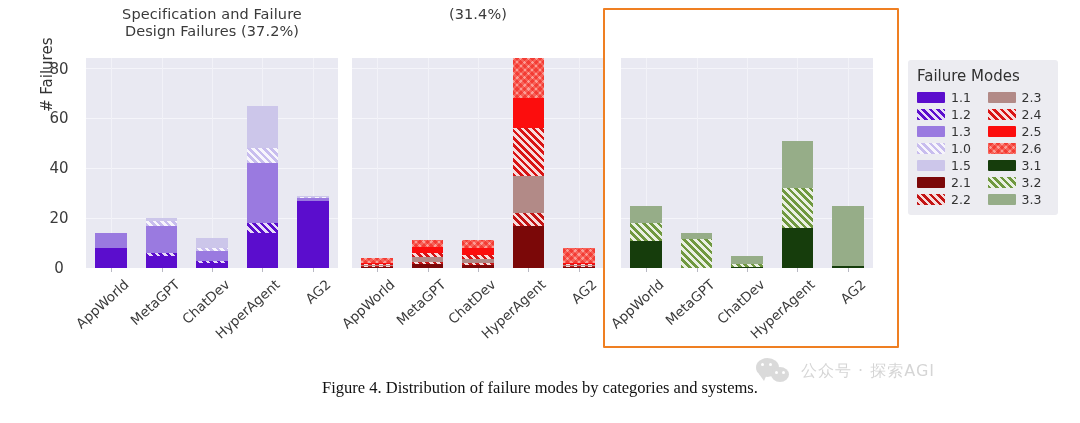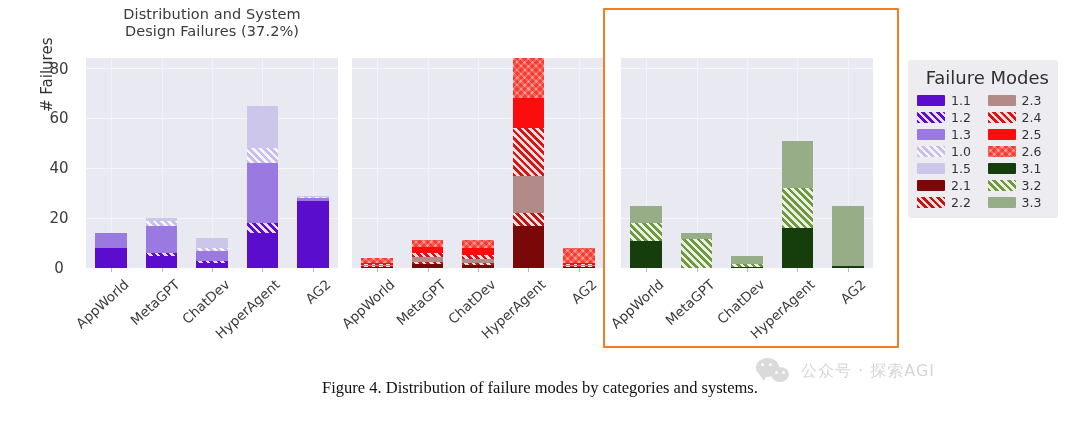--- a/index.html
+++ b/index.html
@@ -26,21 +26,21 @@
   
   .bar{position:absolute;bottom:0;display:flex;flex-direction:column-reverse;}
   .seg{width:100%;box-sizing:border-box;}
 
   
   .xlab{position:absolute;font-size:13.5px;color:#3a3a3a;white-space:nowrap;transform-origin:right top;transform:rotate(-42deg);text-align:right;}
   .xtick{position:absolute;width:1px;height:4px;background:#b9b9c4;}
 
   
   #legend{position:absolute;left:908px;top:60px;width:150px;background:#ececf1;border-radius:3px;padding:7px 9px 9px 9px;box-sizing:border-box;}
-  #legend .lgtitle{text-align:right;font-size:18px;color:#303030;margin-bottom:5px;}
+  #legend .lgtitle{text-align:left;font-size:15px;color:#303030;margin-bottom:5px;}
   .lgcols{display:flex;gap:9px;}
   .lgcol{flex:1;display:flex;flex-direction:column;gap:3px;}
   .lgrow{display:flex;align-items:center;gap:6px;height:14px;}
   .swatch{width:28px;height:11px;border-radius:1px;flex:none;}
   .lgtext{font-size:12.5px;color:#333;}
 
   
   #hlbox{position:absolute;left:603px;top:8px;width:296px;height:340px;border:2px solid #ef7f22;box-sizing:border-box;border-radius:1px;pointer-events:none;}
 
   
@@ -66,21 +66,21 @@
     <div class="ylabel"># Failures</div>
     <div class="ytick" style="top:268px">0</div>
     <div class="ytick" style="top:218px">20</div>
     <div class="ytick" style="top:168px">40</div>
     <div class="ytick" style="top:118px">60</div>
     <div class="ytick" style="top:69px">80</div>
   </div>
 
   <div class="panel" id="panel1">
     <div class="title">
-      <div>Distribution and System</div>
+      <div>Specification and Failure</div>
       <div>Design Failures (37.2%)</div>
     </div>
     <div class="plotarea">
         <div class="gridline" style="top: 160px;"></div>
         <div class="gridline" style="top: 110px;"></div>
         <div class="gridline" style="top: 60px;"></div>
         <div class="gridline" style="top: 10px;"></div>
         <div class="vgrid" style="left: 25px;"></div>
         <div class="vgrid" style="left: 76px;"></div>
         <div class="vgrid" style="left: 126px;"></div>
@@ -115,20 +115,21 @@
           <div class="seg" style="height: 67.5px; background: rgb(91, 13, 205);"></div>
           <div class="seg" style="height: 2.5px; background: rgb(154, 122, 224);"></div>
           <div class="seg" style="height: 1.25px; background: repeating-linear-gradient(45deg, rgb(200, 189, 238) 0px, rgb(200, 189, 238) 2.6px, rgba(255, 255, 255, 0.85) 2.6px, rgba(255, 255, 255, 0.85) 5.2px) rgb(200, 189, 238); background-blend-mode: normal;"></div>
           <div class="seg" style="height: 1.25px; background: rgb(204, 198, 234);"></div>
         </div>
       </div>
   </div>
 
   <div class="panel" id="panel2">
     <div class="title">
+      <div>(31.4%)</div>
     </div>
     <div class="plotarea">
         <div class="gridline" style="top: 160px;"></div>
         <div class="gridline" style="top: 110px;"></div>
         <div class="gridline" style="top: 60px;"></div>
         <div class="gridline" style="top: 10px;"></div>
         <div class="vgrid" style="left: 25px;"></div>
         <div class="vgrid" style="left: 76px;"></div>
         <div class="vgrid" style="left: 126px;"></div>
         <div class="vgrid" style="left: 176px;"></div>

